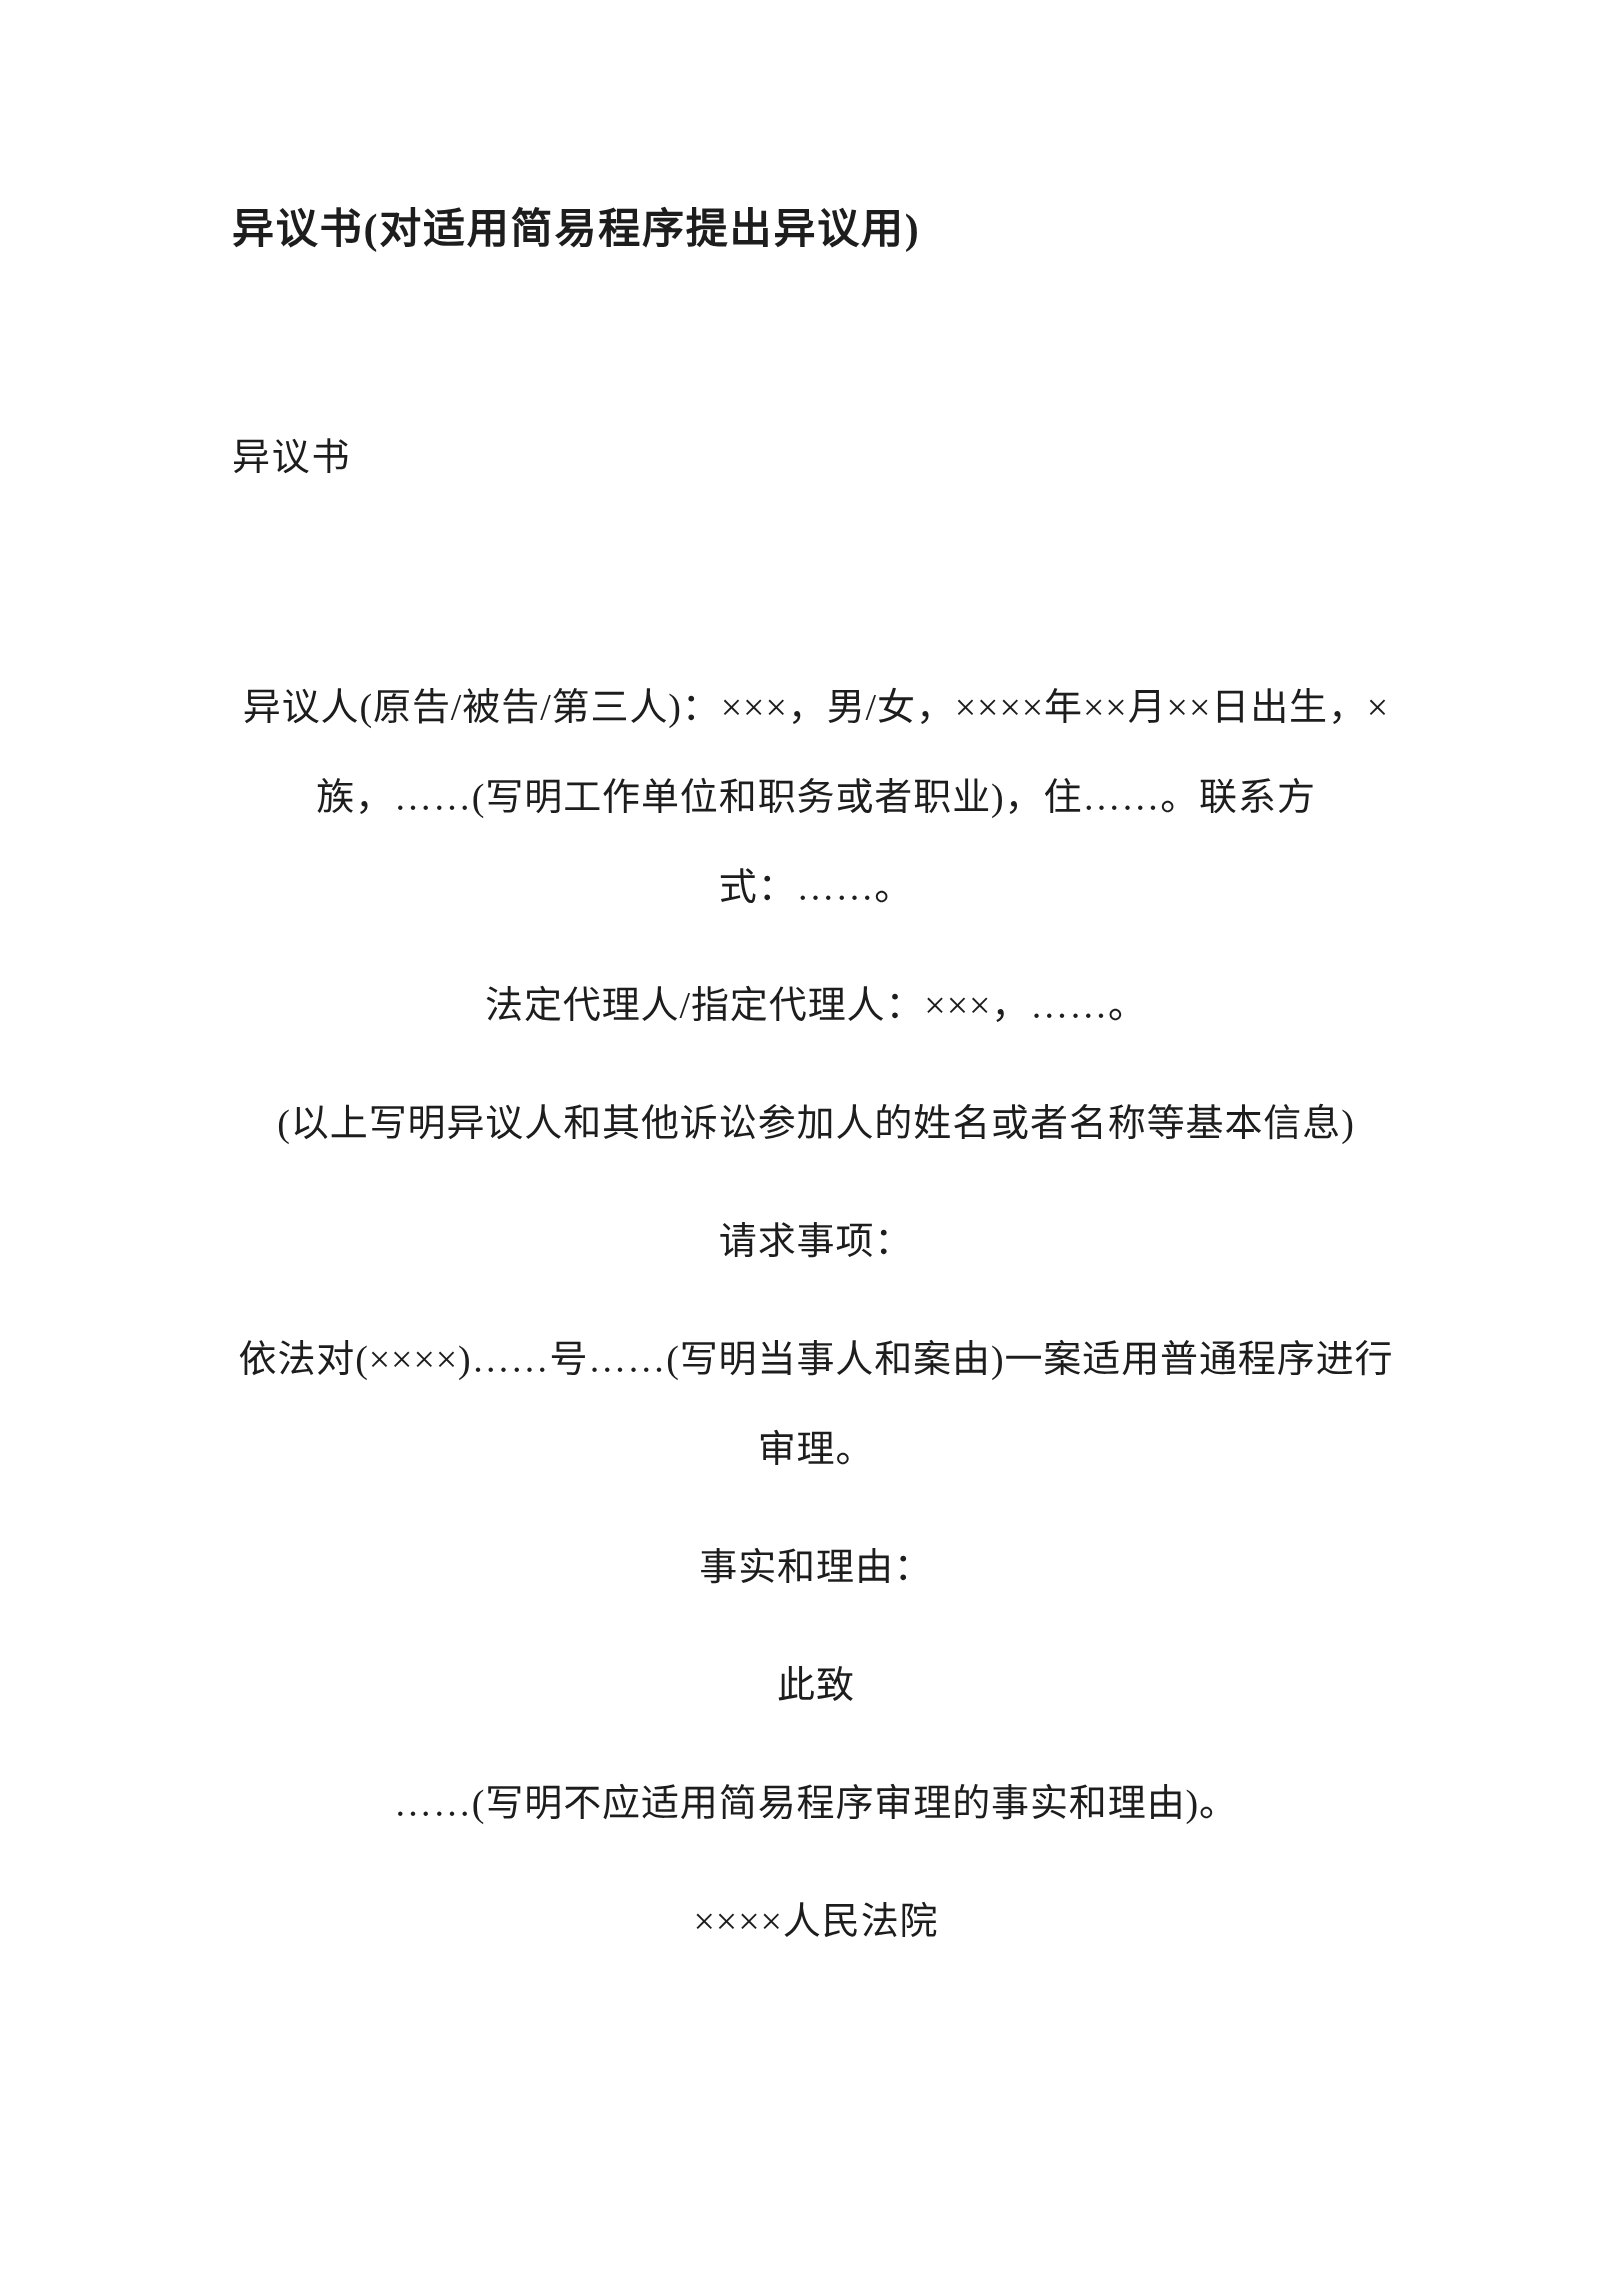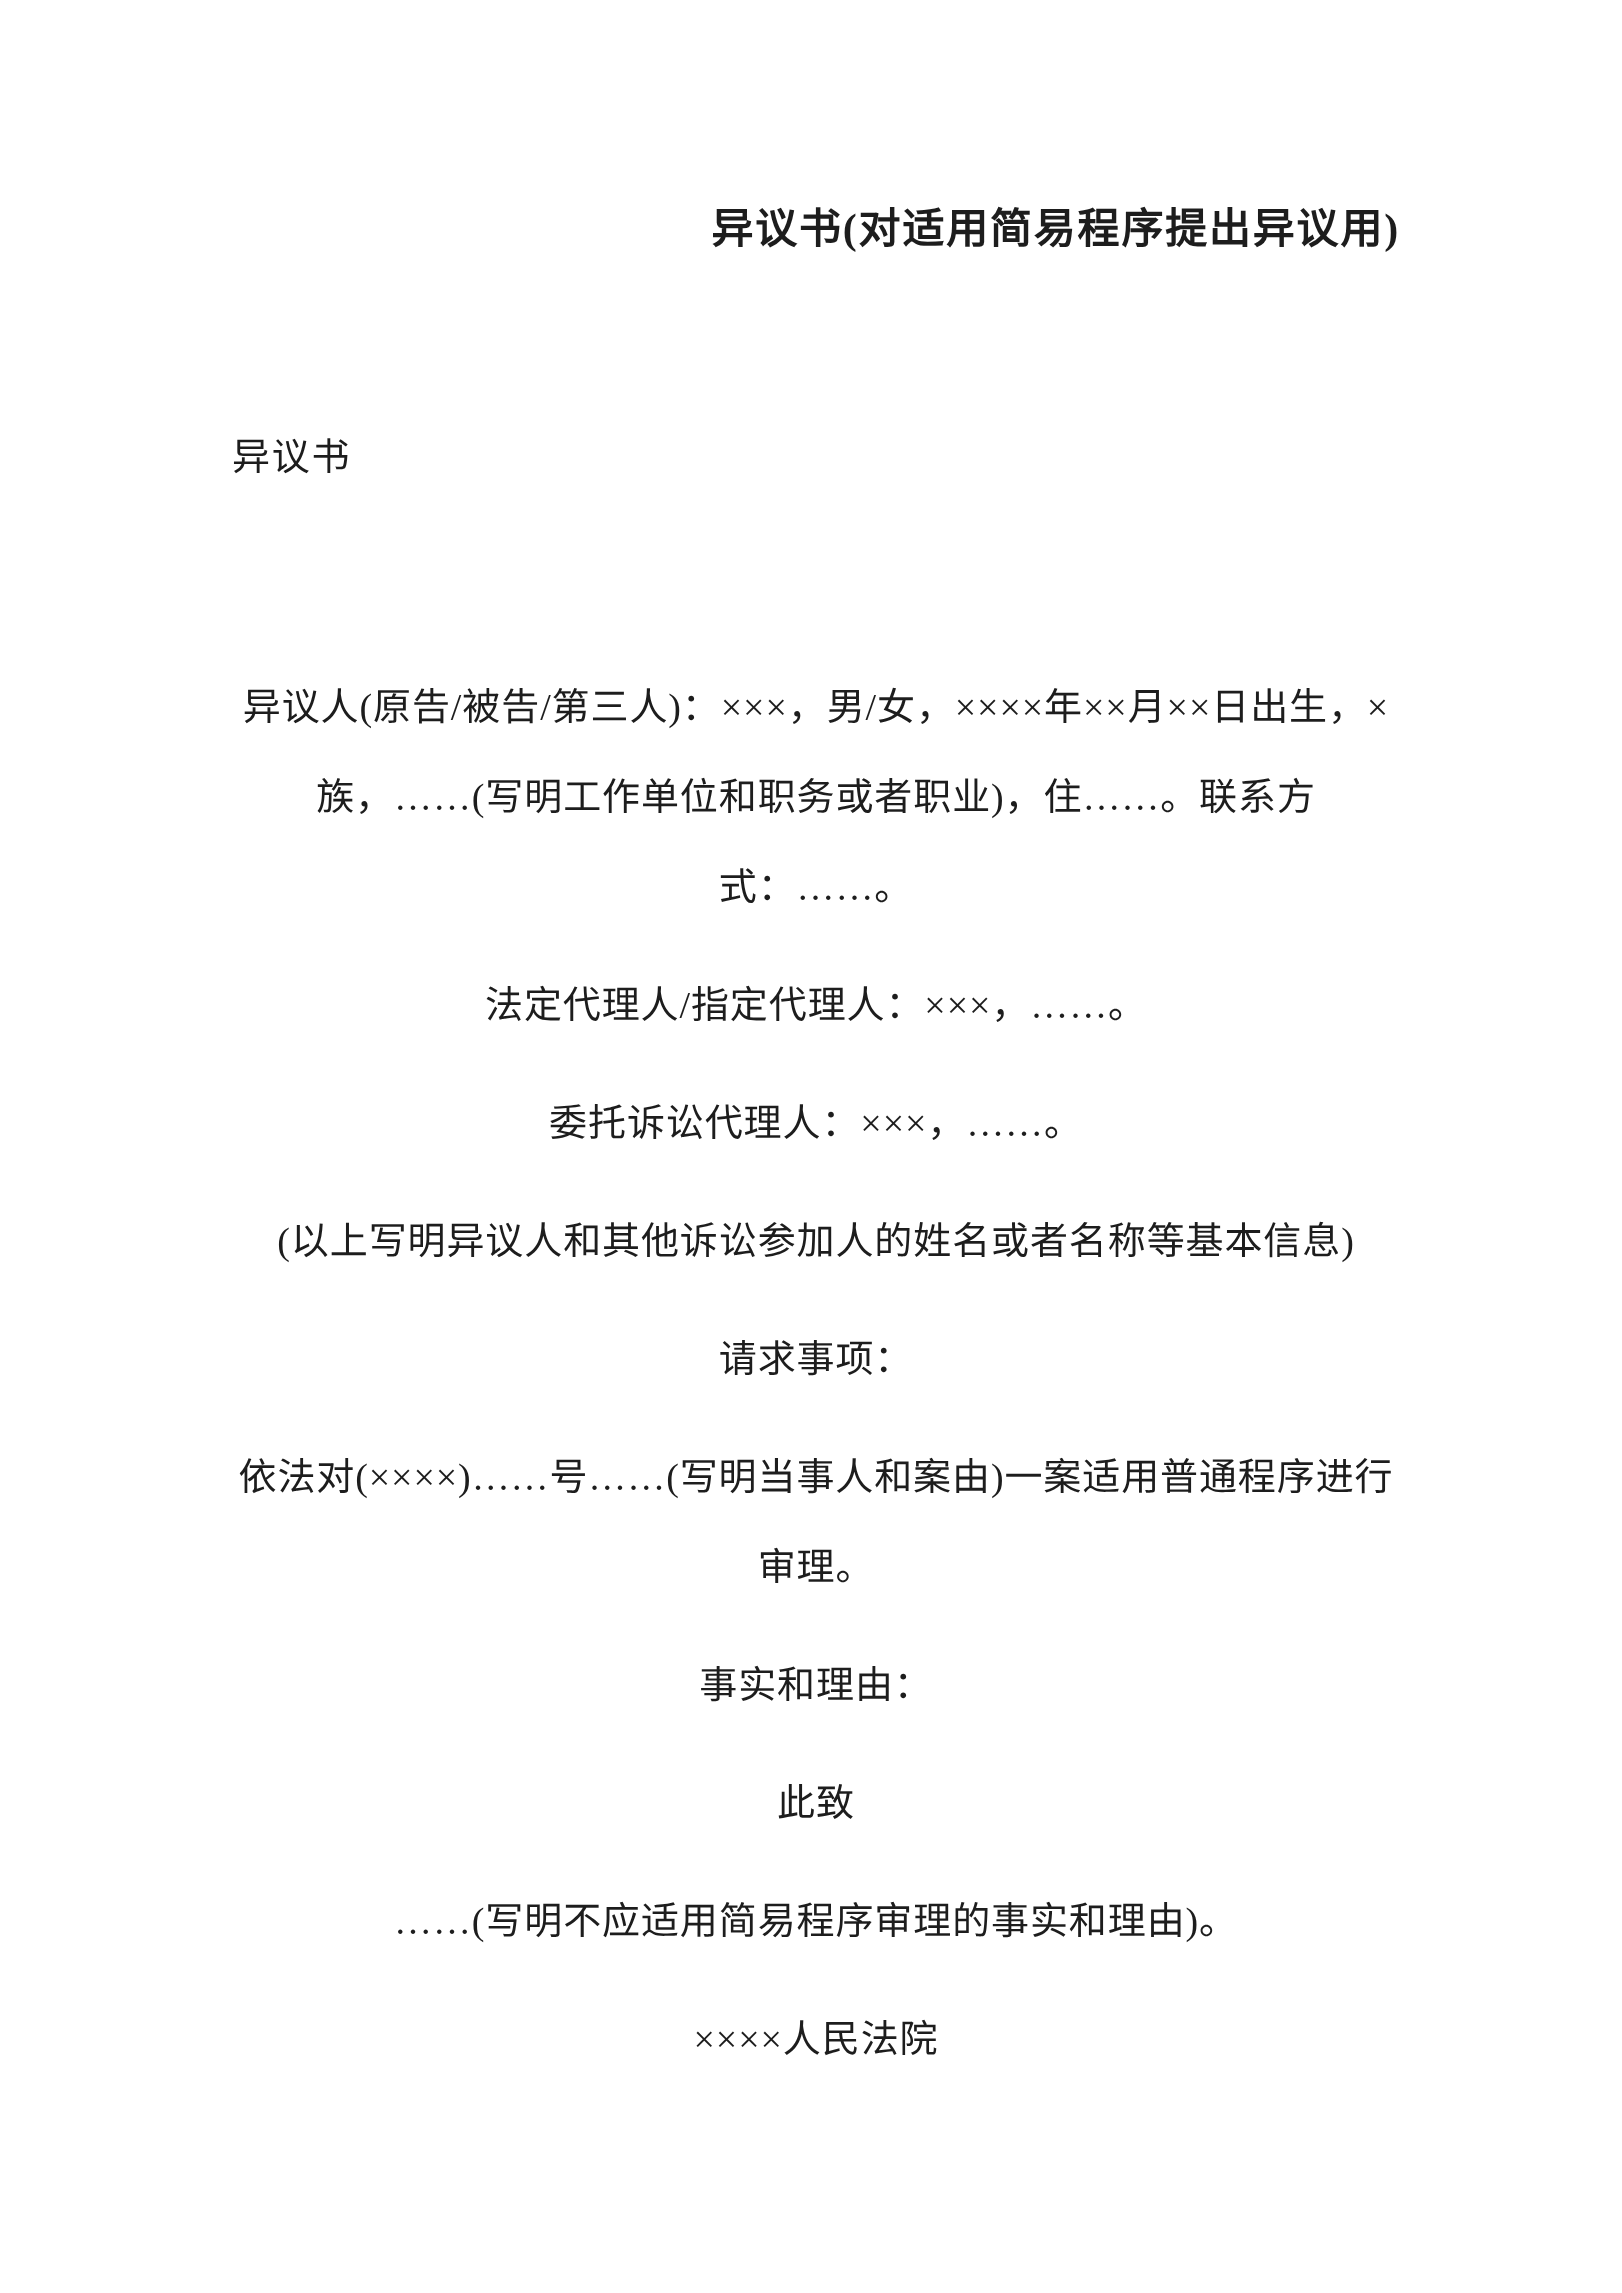--- a/index.html
+++ b/index.html
@@ -22,21 +22,21 @@
     width: 100%;
     padding-left: 232px;
     padding-right: 223px;
   }
   .main-title {
     margin: 0;
     padding-top: 202px;
     font-size: 42px;
     line-height: 55px;
     font-weight: 700;
-    text-align: right;
+    text-align: left;
     letter-spacing: 1.8px;
   }
   .sub-title {
     margin: 173px 0 0 0;
     font-size: 38px;
     line-height: 55px;
     font-weight: 400;
     text-align: left;
     letter-spacing: 1.8px;
   }
@@ -63,21 +63,20 @@
 
     <h1 class="main-title">异议书(对适用简易程序提出异议用)</h1>
 
     <h2 class="sub-title">异议书</h2>
 
     <div class="doc-body">
       <p>异议人(原告/被告/第三人)：×××，男/女，××××年××月××日出生，×族，……(写明工作单位和职务或者职业)，住……。联系方式：……。</p>
 
       <p>法定代理人/指定代理人：×××，……。</p>
 
-      <p>委托诉讼代理人：×××，……。</p>
 
       <p>(以上写明异议人和其他诉讼参加人的姓名或者名称等基本信息)</p>
 
       <p>请求事项：</p>
 
       <p>依法对(××××)……号……(写明当事人和案由)一案适用普通程序进行审理。</p>
 
       <p>事实和理由：</p>
 
       <p>此致</p>

